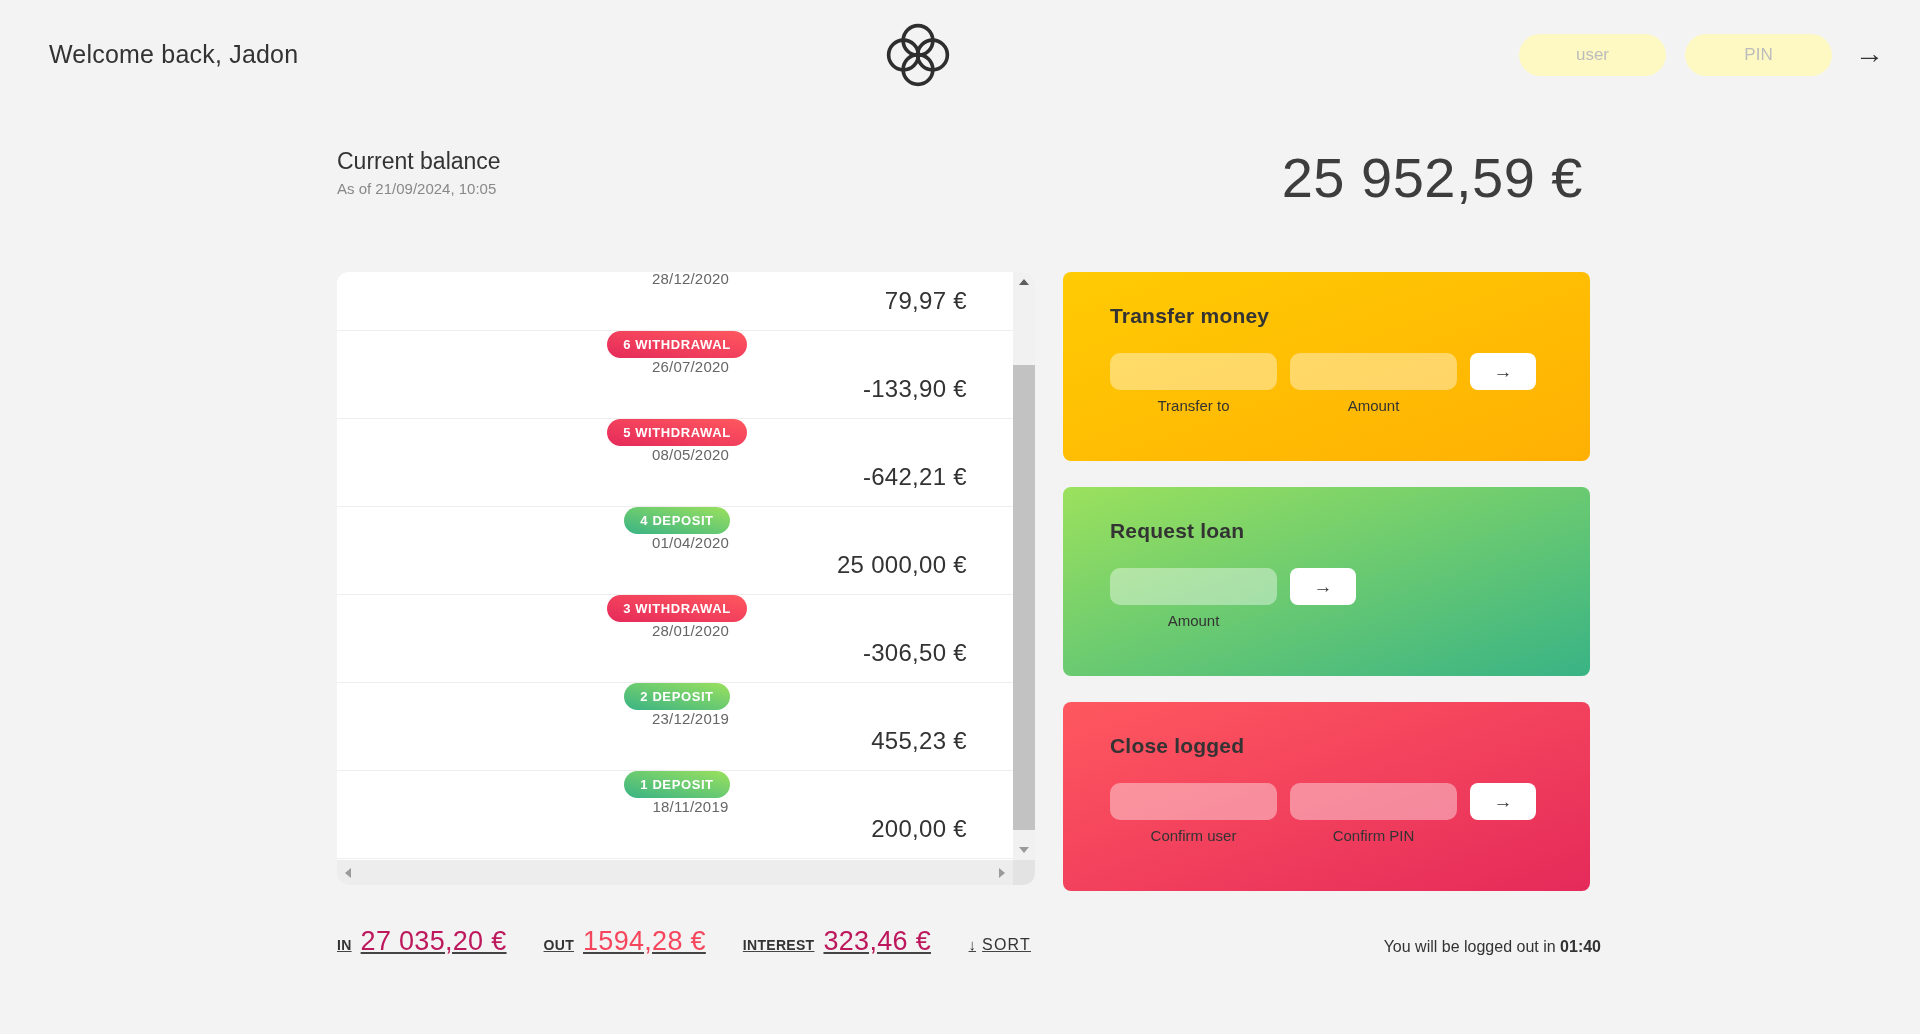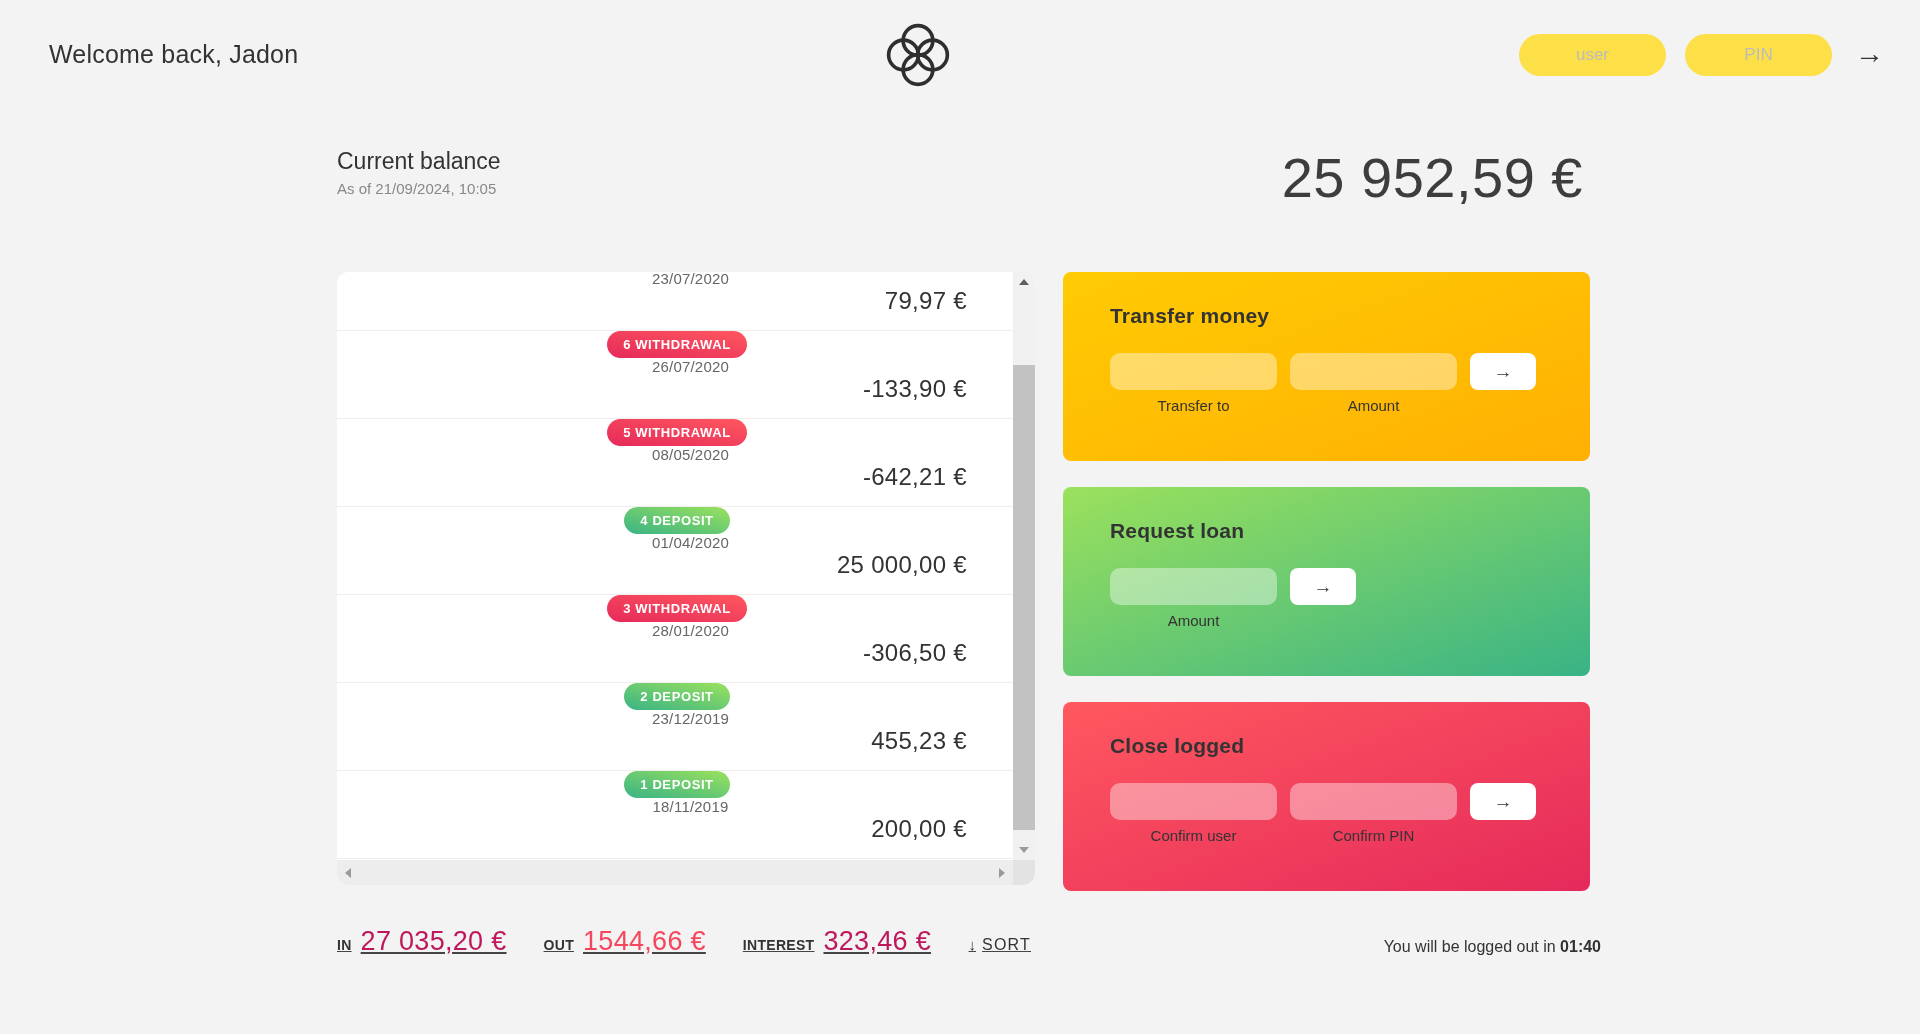--- a/index.html
+++ b/index.html
@@ -15,21 +15,21 @@
   
   .nav { position: absolute; top: 0; left: 0; width: 100%; height: 110px; }
   .welcome {
     position: absolute; left: 49px; top: 40px;
     font-size: 25px; font-weight: 500; color: #333; letter-spacing: 0.2px;
   }
   .logo { position: absolute; left: 885px; top: 22px; width: 66px; height: 66px; }
   .login { position: absolute; right: 36px; top: 34px; display: flex; align-items: center; gap: 19px; }
   .login-input {
     width: 147px; height: 42px; border: none; border-radius: 30px;
-    background: #fde047; text-align: center; font-size: 17px; color: #555;
+    background: #fef9c3; text-align: center; font-size: 17px; color: #555;
     font-family: inherit; outline: none;
   }
   .login-input::placeholder { color: #bcbcbc; }
   .login-btn {
     background: none; border: none; font-size: 29px; color: #333;
     cursor: pointer; line-height: 1; padding: 0 0 4px 4px; font-family: inherit;
   }
 
   
   .balance {
@@ -145,21 +145,21 @@
     <div class="balance-date">As of 21/09/2024, 10:05</div>
   </div>
   <div class="balance-value">25 952,59 €</div>
 </div>
 
 <div class="movements">
   <div class="mov-rows">
 
     <div class="mov-row">
       <span class="mov-badge badge-deposit">7 DEPOSIT</span>
-      <span class="mov-date">23/07/2020</span>
+      <span class="mov-date">28/12/2020</span>
       <span class="mov-amount">79,97 €</span>
     </div>
     <div class="mov-row">
       <span class="mov-badge badge-withdrawal">6 WITHDRAWAL</span>
       <span class="mov-date">26/07/2020</span>
       <span class="mov-amount">-133,90 €</span>
     </div>
     <div class="mov-row">
       <span class="mov-badge badge-withdrawal">5 WITHDRAWAL</span>
       <span class="mov-date">08/05/2020</span>
@@ -250,21 +250,21 @@
       <span></span>
     </div>
   </div>
 
 </div>
 
 <div class="summary">
   <span class="sum-label">IN</span>
   <span class="sum-value sum-green">27 035,20 €</span>
   <span class="sum-label">OUT</span>
-  <span class="sum-value sum-red">1544,66 €</span>
+  <span class="sum-value sum-red">1594,28 €</span>
   <span class="sum-label">INTEREST</span>
   <span class="sum-value sum-green">323,46 €</span>
   <button class="sort-btn">
     <span class="sort-arrow">↓</span>
     <span>SORT</span>
   </button>
 </div>
 
 <p class="logout-timer"><span>You will be logged out in </span><span class="timer">01:40</span></p>
 

